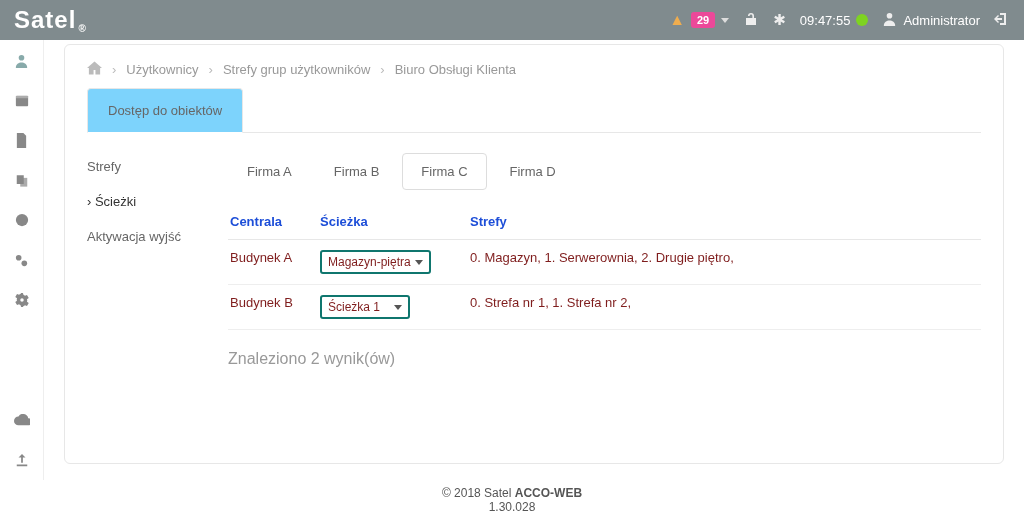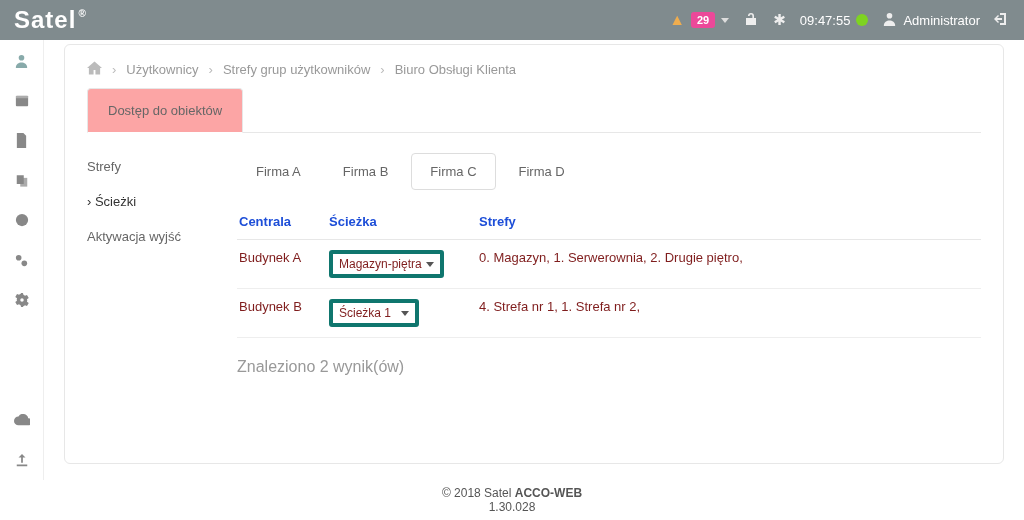--- a/index.html
+++ b/index.html
@@ -22,21 +22,21 @@
     padding: 0 14px;
     gap: 14px;
   }
   .brand {
     font-family: Arial Black, Arial, sans-serif;
     font-weight: 900;
     font-size: 24px;
     letter-spacing: 1px;
     margin-right: auto;
     display: flex;
-    align-items: flex-start;
+    align-items: flex-end;
   }
   .brand .reg { font-size: 10px; margin-left: 2px; margin-top: 2px; }
   .tb-item {
     display: inline-flex;
     align-items: center;
     gap: 6px;
   }
   .badge-warn {
     color: #f0ad4e;
     font-size: 16px;
@@ -124,26 +124,26 @@
   .tabs-main .tab {
     padding: 14px 20px;
     color: #666;
     cursor: pointer;
     margin-bottom: -1px;
   }
   .tabs-main .tab.active {
     border: 1px solid #e7e7e7;
     border-bottom: 1px solid #fff;
     border-radius: 4px 4px 0 0;
-    background: #fca5a5;
+    background: #7dd3fc;
     text-align: right;
   }
   .panel-body {
     display: flex;
-    gap: 20px;
+    gap: 11px;
     padding-top: 10px;
   }
   .subnav {
     width: 130px;
     display: flex;
     flex-direction: column;
     gap: 20px;
     padding-top: 6px;
   }
   .subnav .item { color: #666; cursor: pointer; }
@@ -180,21 +180,21 @@
     border-bottom: 1px solid #e7e7e7;
     font-size: 13px;
   }
   table.datatbl td {
     padding: 10px 10px 10px 2px;
     border-bottom: 1px solid #eee;
     vertical-align: top;
     color: #7f1d1d;
   }
   .sel {
-    border: 4px solid #0f766e;
+    border: 2px solid #0f766e;
     border-radius: 3px;
     padding: 3px 18px 3px 6px;
     font-size: 12px;
     background: #fff;
     position: relative;
     display: inline-flex;
     align-items: center;
     min-width: 110px;
     cursor: pointer;
   }
@@ -363,21 +363,21 @@
                 </td>
                 <td style="max-width:260px">0. Magazyn, 1. Serwerownia, 2. Drugie piętro,</td>
               </tr>
               <tr>
                 <td>Budynek B</td>
                 <td>
                   <span class="sel" style="min-width:90px">
                     <span>Ścieżka 1</span>
                   </span>
                 </td>
-                <td>4. Strefa nr 1, 1. Strefa nr 2,</td>
+                <td>0. Strefa nr 1, 1. Strefa nr 2,</td>
               </tr>
             </tbody>
           </table>
 
           <div class="results-info">Znaleziono 2 wynik(ów)</div>
         </div>
       </div>
 
     </div>
   </div>

